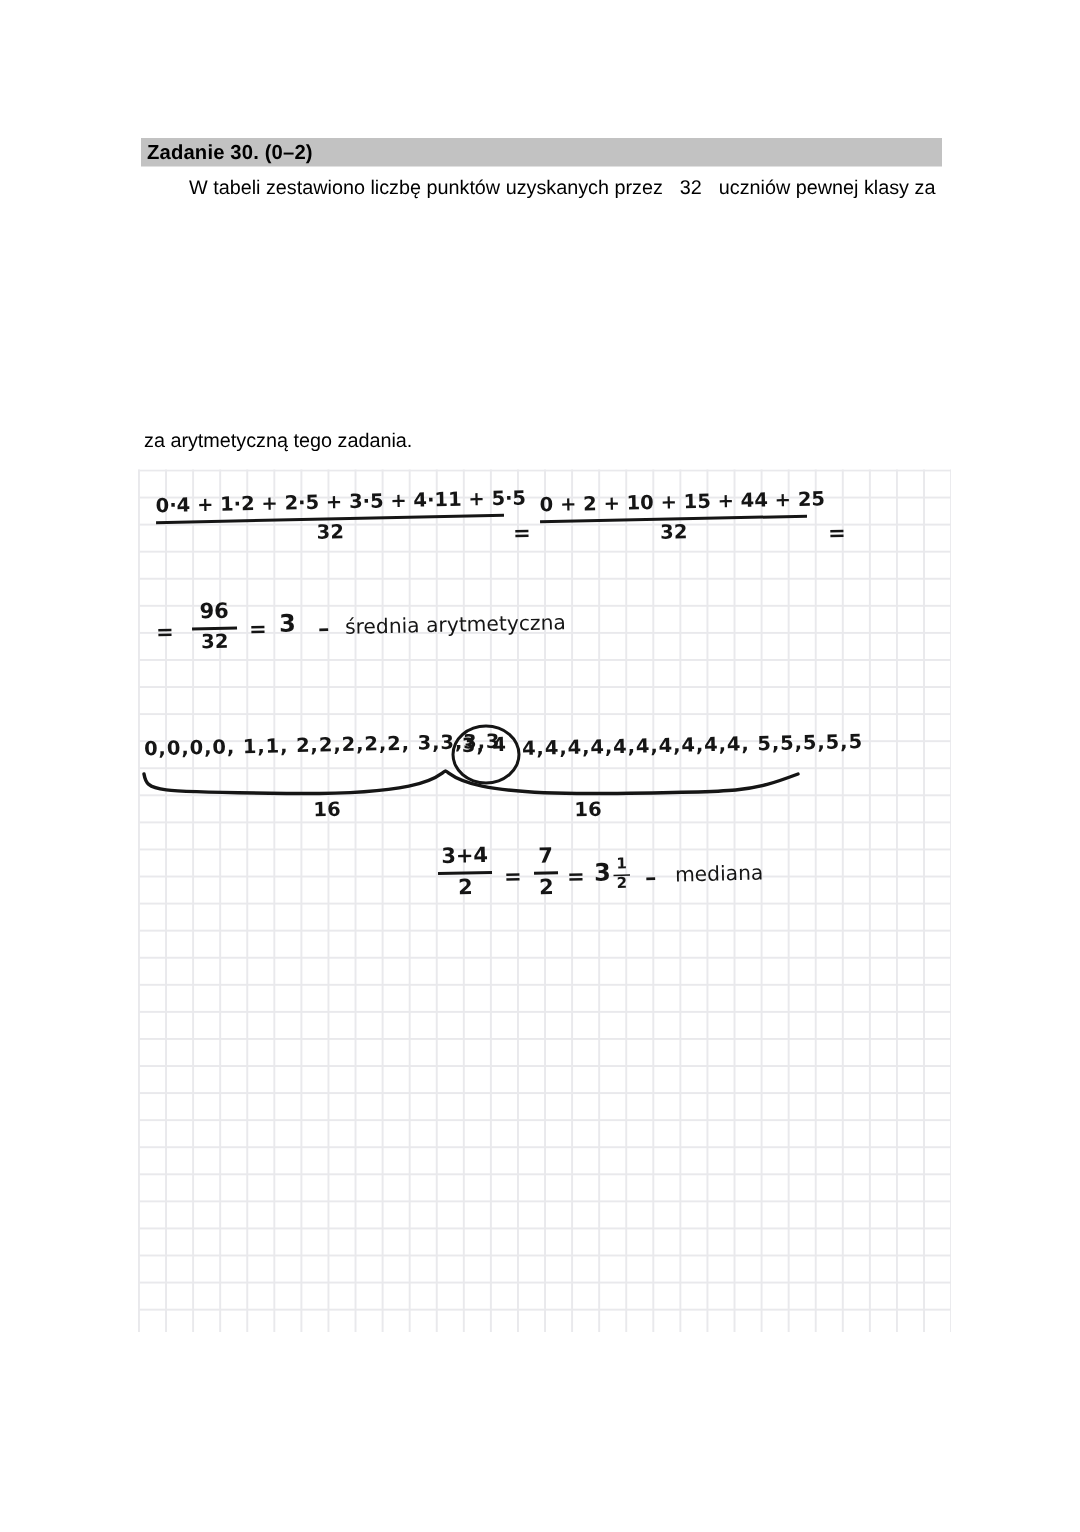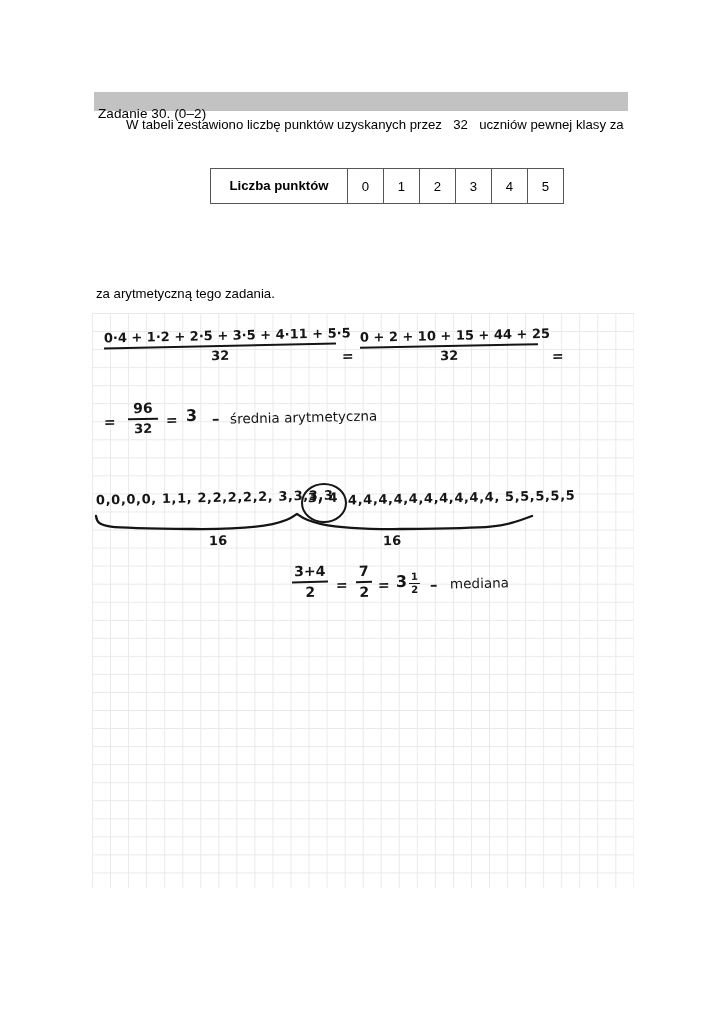--- a/index.html
+++ b/index.html
@@ -10,23 +10,22 @@
   }
   .page{position:absolute;left:0;top:0;width:720px;height:1021px;}
 
   
   .task-band{
     position:absolute;left:94px;top:92px;width:534px;height:19px;
     background:#c2c2c2;
   }
   .task-band-label{
     position:absolute;left:98px;top:93px;
-    font-size:13.5px;font-weight:normal;letter-spacing:.1px;
+    font-size:13.5px;font-weight:bold;letter-spacing:.1px;
     line-height:18px;
-    margin-top:12px;
   }
 
   
   .intro{
     position:absolute;left:96px;top:115px;width:540px;
     font-size:13.2px;line-height:20px;margin-left:30px;
   }
   .nbsp-wide{letter-spacing:.15em;}
 
   
@@ -106,29 +105,20 @@
   <div class="task-band"></div>
   <div class="task-band-label">Zadanie 30. (0–2)</div>
 
   <div class="intro">
     <span>W tabeli zestawiono liczbę punktów uzyskanych przez</span><span class="nbsp-wide">&nbsp;&nbsp;</span><span>32</span><span class="nbsp-wide">&nbsp;&nbsp;</span><span>uczniów pewnej klasy za</span><br>
   </div>
 
   <div class="tbl-wrap">
     <table class="data">
       <tbody>
-        <tr>
-          <td class="rowhead">Liczba punktów</td>
-          <td class="val">0</td>
-          <td class="val">1</td>
-          <td class="val">2</td>
-          <td class="val">3</td>
-          <td class="val">4</td>
-          <td class="val">5</td>
-        </tr>
       </tbody>
     </table>
   </div>
 
   <div class="question">
     <br>
     <span>za arytmetyczną tego zadania.</span>
   </div>
 
   <div class="grid"></div>

